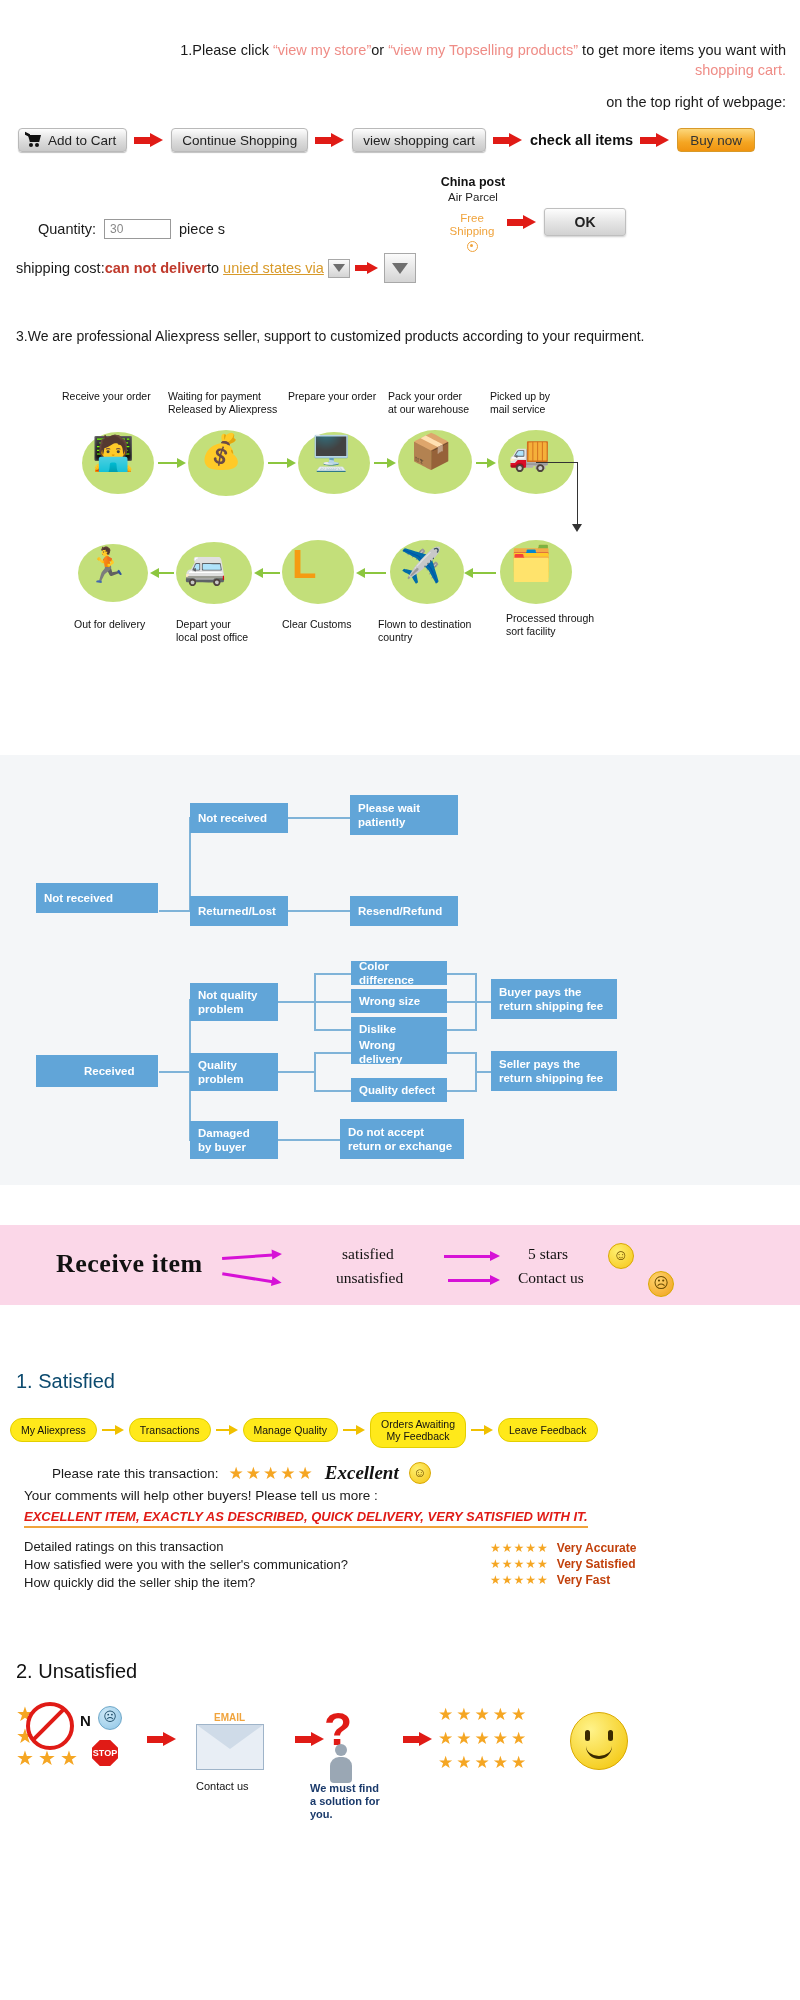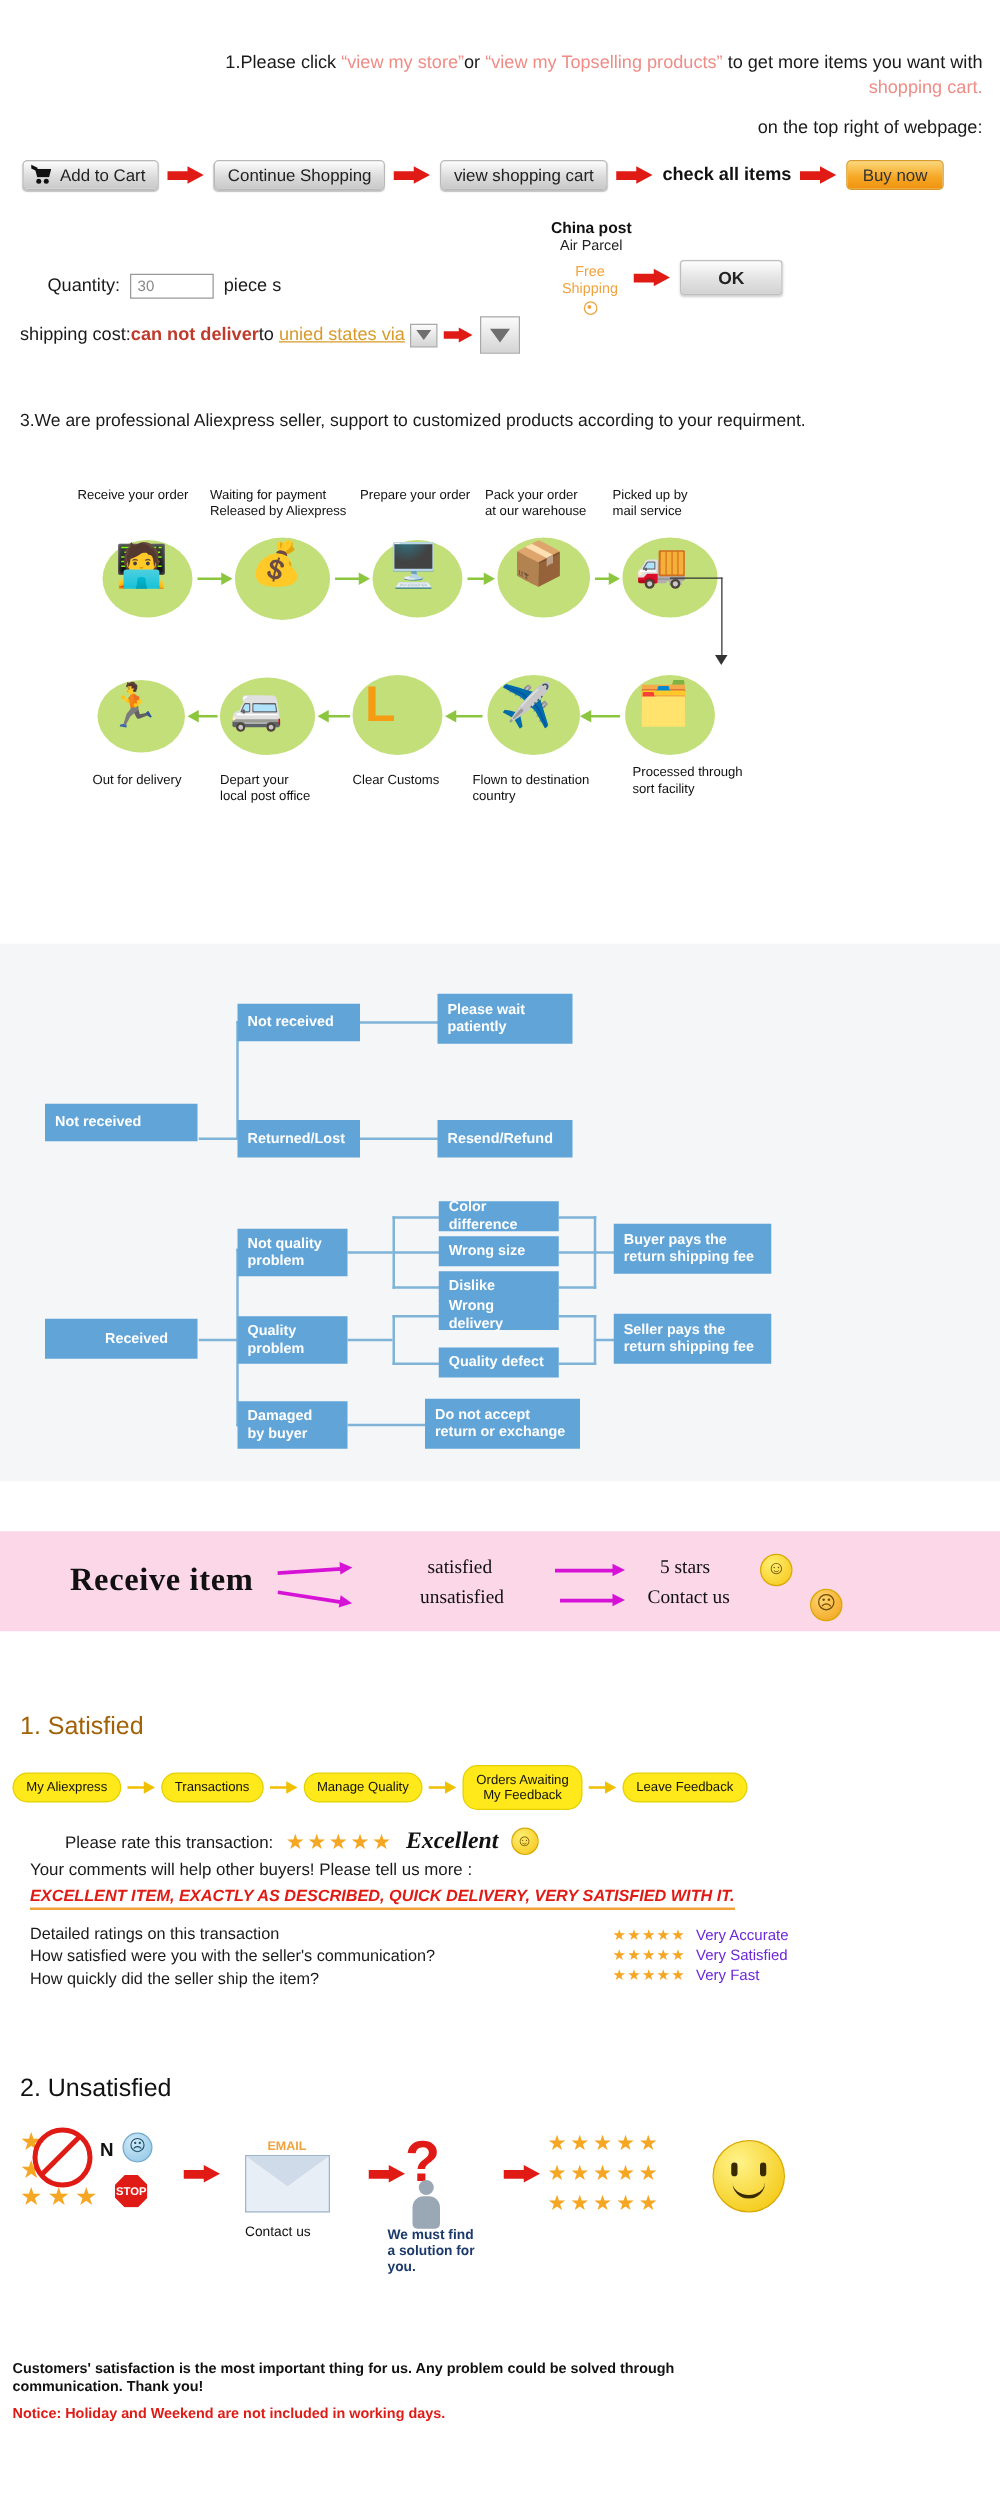--- a/index.html
+++ b/index.html
@@ -147,21 +147,21 @@
   .mArr:after{content:"";position:absolute;right:0;top:0;width:0;height:0;
     border-top:5px solid transparent;border-bottom:5px solid transparent;border-left:10px solid #d612d6;}
   .pk-t{position:absolute;font-family:"Liberation Serif",serif;font-size:15.5px;color:#111;}
   .smiley{
     position:absolute;width:24px;height:24px;border-radius:50%;
     background:radial-gradient(circle at 35% 30%,#ffef6e,#f5c518);border:1px solid #d9a800;
     font-size:15px;line-height:22px;text-align:center;color:#6b4b00;
   }
 
   
-  .h-sat{position:absolute;left:16px;top:1370px;font-size:20px;color:#a16207;}
+  .h-sat{position:absolute;left:16px;top:1370px;font-size:20px;color:#0c4a6e;}
   .ybtns{position:absolute;left:10px;top:1412px;display:flex;align-items:center;}
   .ybtn{
     background:#ffe91a;border:1px solid #e3cf00;border-radius:12px;
     font-size:10.5px;color:#111;padding:5px 10px;white-space:nowrap;text-align:center;line-height:12px;
   }
   .yArr{position:relative;width:22px;height:10px;margin:0 5px;flex:none;}
   .yArr:before{content:"";position:absolute;left:0;top:4px;height:2px;width:14px;background:#f0c000;}
   .yArr:after{content:"";position:absolute;right:0;top:0;width:0;height:0;
     border-top:5px solid transparent;border-bottom:5px solid transparent;border-left:9px solid #f0c000;}
 
@@ -169,21 +169,21 @@
   .stars{color:#f5a623;letter-spacing:2px;font-size:17px;}
   .excellent{font-family:"Liberation Serif",serif;font-style:italic;font-weight:bold;font-size:19px;color:#111;}
   .redline{
     color:#e01b16;font-size:13px;font-weight:bold;font-style:italic;
     border-bottom:2px solid #f0a33c;display:inline-block;padding-bottom:2px;margin-top:6px;
   }
   .detail{margin-top:10px;font-size:13px;line-height:18px;}
   .dtable{position:absolute;left:490px;top:1540px;font-size:12px;}
   .dtable .r{display:flex;align-items:center;line-height:16px;}
   .dstars{color:#f5a623;font-size:12px;letter-spacing:1px;margin-right:8px;}
-  .dlab{font-weight:normal;font-size:12px;color:#6d28d9;}
+  .dlab{font-weight:bold;font-size:12px;color:#c2410c;}
 
   
   .h-unsat{position:absolute;left:16px;top:1660px;font-size:20px;color:#111;}
   .unsat{position:absolute;left:0;top:1700px;width:800px;height:170px;}
   .ustar{color:#f5a623;font-size:20px;line-height:20px;}
   .ban{
     position:absolute;width:40px;height:40px;border-radius:50%;border:4px solid #e01b16;
   }
   .ban:after{
     content:"";position:absolute;left:-3px;top:16px;width:44px;height:4px;background:#e01b16;transform:rotate(-45deg);
@@ -521,19 +521,14 @@
 
     <div class="arrow-red" style="position:absolute;left:396px;top:32px;"></div>
 
     <div style="position:absolute;left:438px;top:4px;color:#f5a623;font-size:17px;letter-spacing:3px;">★★★★★</div>
     <div style="position:absolute;left:438px;top:28px;color:#f5a623;font-size:17px;letter-spacing:3px;">★★★★★</div>
     <div style="position:absolute;left:438px;top:52px;color:#f5a623;font-size:17px;letter-spacing:3px;">★★★★★</div>
 
     <div class="bigsmile" style="left:570px;top:12px;"></div>
   </div>
 
-  <div class="footnote">
-    <span>Customers' satisfaction is the most important thing for us. Any problem could be solved through</span><br>
-    <span>communication. Thank you!</span>
-    <span class="note">Notice: Holiday and Weekend are not included in working days.</span>
-  </div>
 
 </div>
 
 </body></html>

